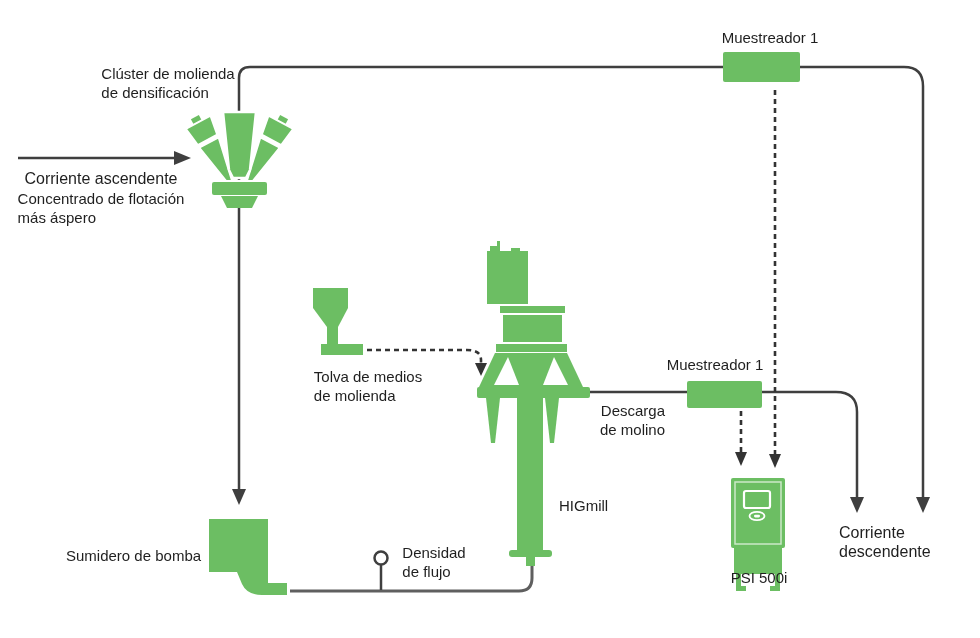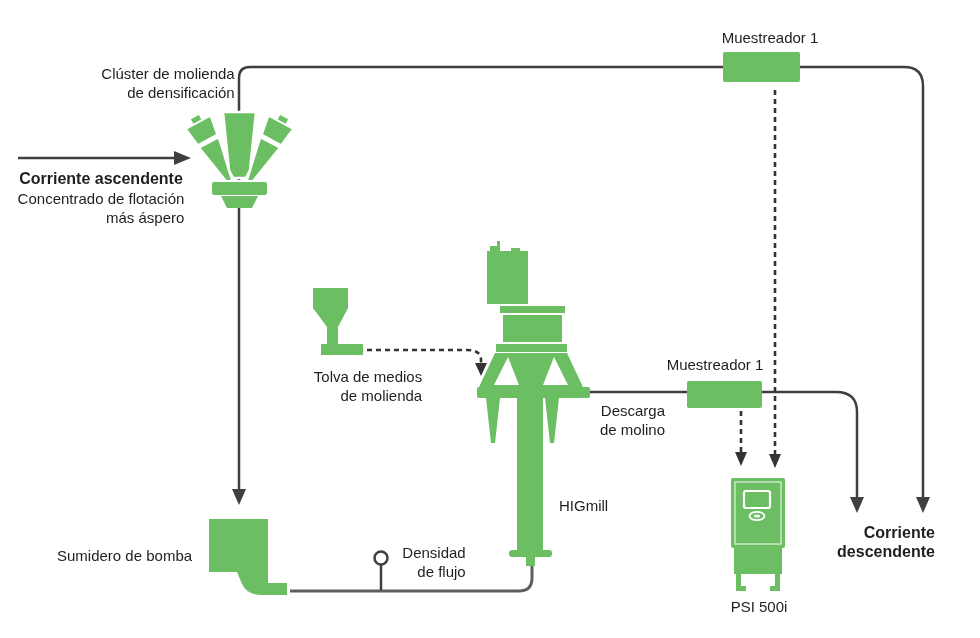--- a/index.html
+++ b/index.html
@@ -12,25 +12,25 @@
   .stage{
     position:relative;width:980px;height:638px;background:#ffffff;
     font-family:"Liberation Sans",sans-serif;overflow:hidden;
   }
   .stage svg{position:absolute;left:0;top:0;}
   .lbl{
     position:absolute;
     font:15px/19px "Liberation Sans",sans-serif;
     color:var(--ink);
     white-space:pre-line;
-    text-align:right;
+    text-align:left;
     transform:translateX(-50%);
   }
   .lbl.left{transform:none;text-align:right;}
-  .lbl.bold{font-weight:bold;font-size:16px;}
+  .lbl.bold{font-weight:normal;font-size:16px;}
   .fill-green{fill:var(--green);}
   .stroke-dark{stroke:var(--line);fill:none;stroke-width:2.5;}
   .stroke-gray{stroke:var(--gray);fill:none;stroke-width:3;}
   .dashed{stroke:#333;fill:none;stroke-width:2.6;stroke-dasharray:5 4;}
   .head-dark{fill:var(--line);stroke:none;}
   .head-dash{fill:#333;stroke:none;}
   .white{fill:#ffffff;}
 </style>
 </head>
 <body>
@@ -130,18 +130,18 @@
   <div class="lbl bold" style="left:101px;top:169px">Corriente ascendente</div>
   <div class="lbl" style="left:101px;top:189px">Concentrado de flotación
 más áspero</div>
   <div class="lbl" style="left:770px;top:28px">Muestreador 1</div>
   <div class="lbl" style="left:368px;top:367px">Tolva de medios
 de molienda</div>
   <div class="lbl left" style="left:559px;top:496px">HIGmill</div>
   <div class="lbl" style="left:715px;top:355px">Muestreador 1</div>
   <div class="lbl left" style="left:600px;top:401px">Descarga
 de molino</div>
-  <div class="lbl left" style="left:57px;top:546px">Sumidero de bomba</div>
+  <div class="lbl left" style="left:66px;top:546px">Sumidero de bomba</div>
   <div class="lbl" style="left:434px;top:543px">Densidad
 de flujo</div>
-  <div class="lbl" style="left:759px;top:597px">PSI 500i</div>
+  <div class="lbl" style="left:759px;top:568px">PSI 500i</div>
   <div class="lbl bold" style="left:886px;top:523px">Corriente descendente</div>
 </div>
 
 </body></html>

